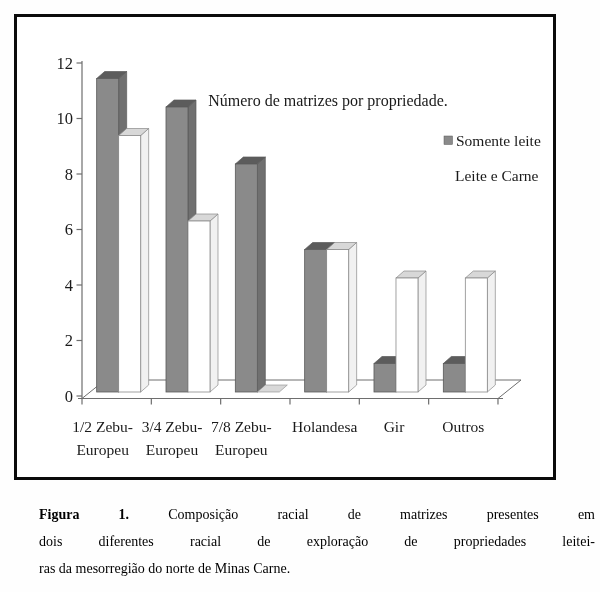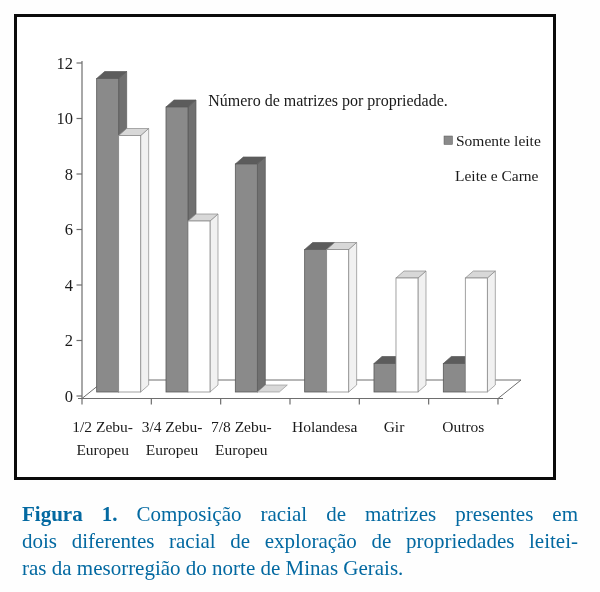--- a/index.html
+++ b/index.html
@@ -10,22 +10,22 @@
   .figure-box{
     position:absolute;left:14px;top:14px;width:536px;height:460px;
     border:3px solid #0b0b0b;background:#ffffff;box-sizing:content-box;
   }
   #chart-svg{position:absolute;left:0;top:0;pointer-events:none;}
   #chart-svg text{
     font-family:"Liberation Serif","DejaVu Serif",serif;
     fill:#1a1a1a;
   }
   .caption{
-    position:absolute;left:22px;top:501px;width:556px;
-    font-size:21px;line-height:27px;color:#0369a1;
+    position:absolute;left:39px;top:501px;width:556px;
+    font-size:14px;line-height:27px;color:#000000;
   }
   .cap-line{white-space:nowrap;}
   .cap-line.just{text-align:justify;text-align-last:justify;white-space:normal;}
   .cap-label{font-weight:bold;}
 </style>
 </head>
 <body>
 
 <div class="page">
   <div class="figure-box"></div>
@@ -143,15 +143,15 @@
         <text x="241.325" y="432" font-size="15.5" text-anchor="middle" fill="#1a1a1a">7/8 Zebu-</text>
         <text x="241.325" y="455" font-size="15.5" text-anchor="middle" fill="#1a1a1a">Europeu</text>
         <text x="324.655" y="432" font-size="15.5" text-anchor="middle" fill="#1a1a1a">Holandesa</text>
         <text x="393.985" y="432" font-size="15.5" text-anchor="middle" fill="#1a1a1a">Gir</text>
         <text x="463.315" y="432" font-size="15.5" text-anchor="middle" fill="#1a1a1a">Outros</text>
       </g>
     </svg>
   <div class="caption">
     <div class="cap-line just"><span class="cap-label">Figura 1.</span> <span>Composição racial de matrizes presentes em</span></div>
     <div class="cap-line just">dois diferentes racial de exploração de propriedades leitei-</div>
-    <div class="cap-line">ras da mesorregião do norte de Minas Gerais.</div>
+    <div class="cap-line">ras da mesorregião do norte de Minas Carne.</div>
   </div>
 </div>
 
 </body></html>

